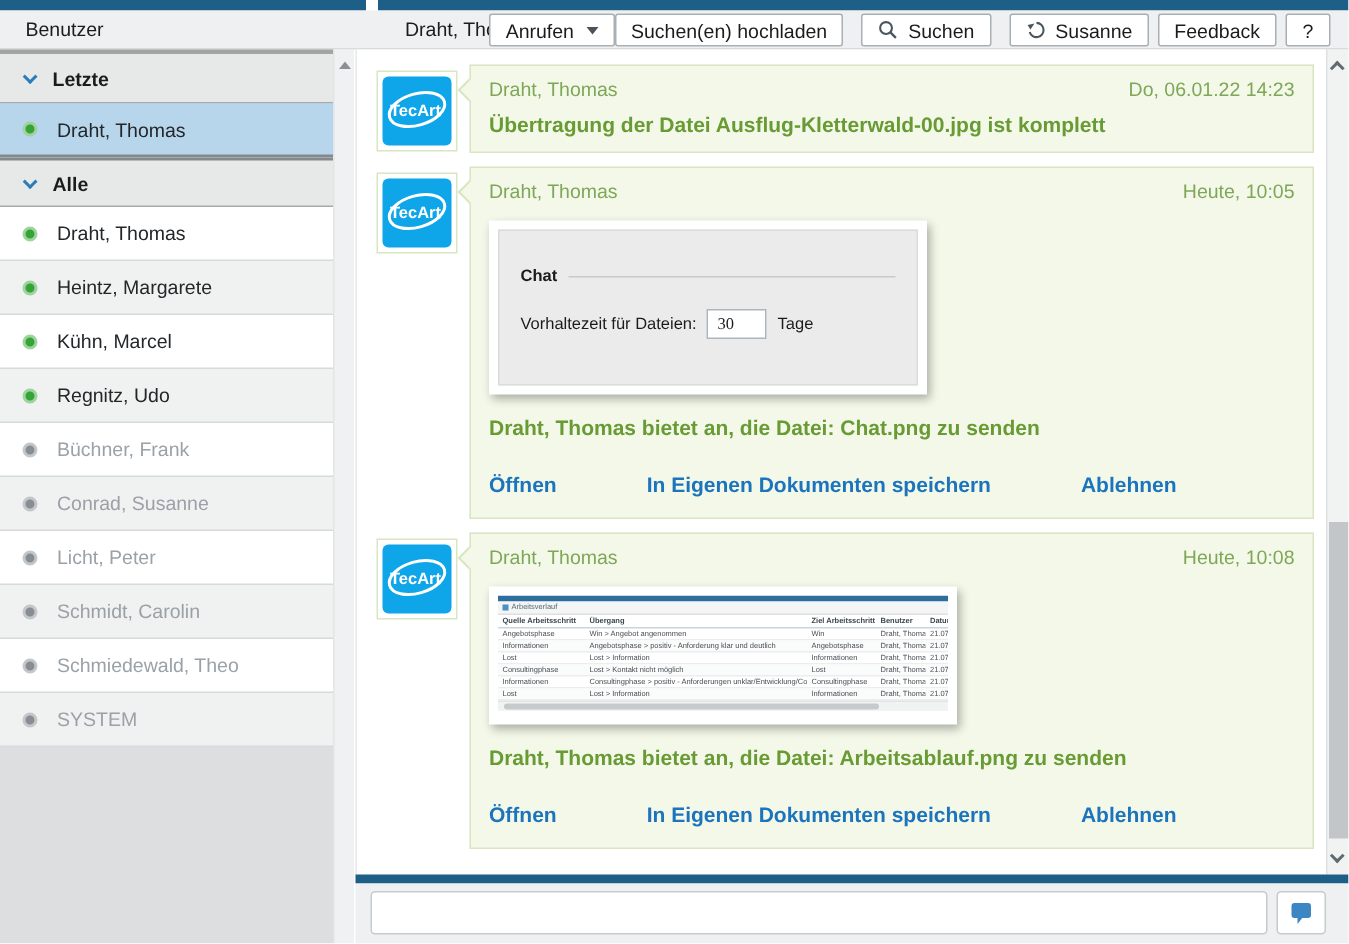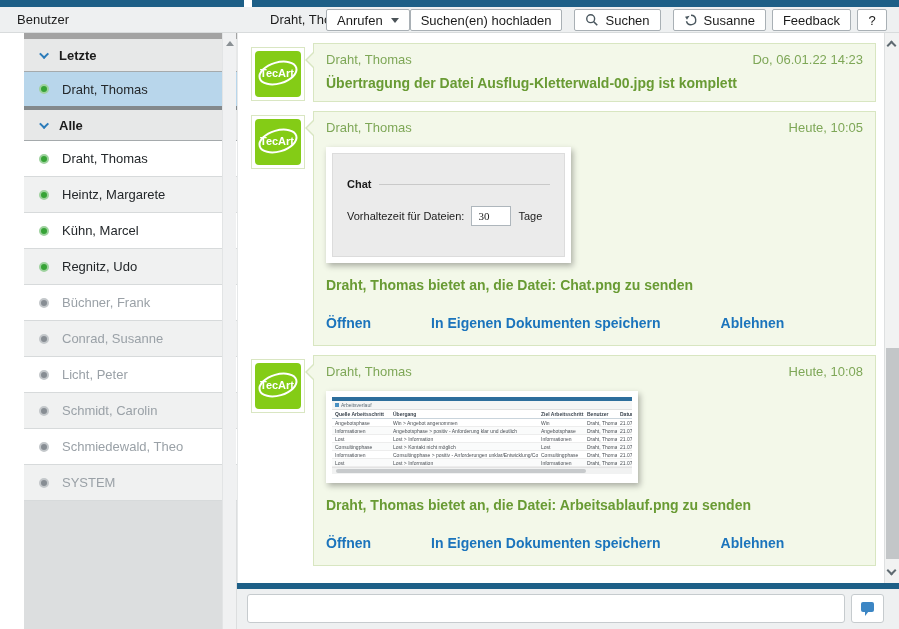--- a/index.html
+++ b/index.html
@@ -17,21 +17,21 @@
   .toolbar { position:absolute; right:12px; top:1px; height:24px; display:flex; align-items:center; }
   .tbtn { height:22px; background:#fff; border:1px solid #a9b0b5; border-radius:2px; font-size:13px; color:#1b1b1b;
           display:flex; align-items:center; padding:0 10px; cursor:pointer; white-space:nowrap; }
   .tbtn + .tbtn { margin-left:0; }
   .gap6 { width:6px; } .gap12 { width:12px; }
   .caret { width:0; height:0; border-left:4px solid transparent; border-right:4px solid transparent; border-top:5px solid #4b5358; margin-left:8px; }
   .icon-svg { width:14px; height:14px; margin-right:6px; }
   .help-btn { width:30px; justify-content:center; }
 
   
-  .sidebar { position:absolute; left:0; top:33px; width:222px; height:596px; background:#dcdedf; border-top:6px solid #a3a3a3;margin-left:24px; }
+  .sidebar { position:absolute; left:0; top:33px; width:222px; height:596px; background:#dcdedf; border-top:3px solid #a3a3a3; }
   .section-header { height:33px; background:#e7e8e8; border-bottom:1px solid #a5aaac; display:flex; align-items:center; padding-left:18px; cursor:pointer; }
   .section-header.thick-top { border-top:2px solid #83898c; }
   .section-label { font-size:13px; font-weight:bold; color:#1b1b1b; margin-left:10px; }
   .chev { width:7px; height:7px; border-left:2px solid #2c7cba; border-bottom:2px solid #2c7cba; transform:rotate(-45deg) translateY(-2px); }
   .user-row { height:36px; display:flex; align-items:center; padding-left:15px; background:#fff; border-bottom:1px solid #d7dadb; cursor:pointer; }
   .user-row .dot { width:10px; height:10px; border-radius:50%; margin-right:13px; flex:none; }
   .user-row[data-status="online"]  .dot { background:#36a336; border:2px solid #9ed29e; }
   .user-row[data-status="offline"] .dot { background:#878d93; border:2px solid #c3c7ca; }
   .user-row .user-name { font-size:13px; color:#23272a; }
   .user-row[data-status="offline"] .user-name { color:#9aa1a7; }
@@ -39,33 +39,33 @@
   .alle-list .user-row:nth-child(even) { background:#f0f1f1; }
 
   
   .side-scroll { position:absolute; left:222px; top:33px; width:14px; height:596px; background:#f0f1f2; border-left:1px solid #e2e4e5; }
   .tri-up { position:absolute; left:3px; top:8px; width:0; height:0; border-left:4px solid transparent; border-right:4px solid transparent; border-bottom:5px solid #8a9094; }
 
   
   .chat { position:absolute; left:237px; top:33px; width:647px; height:550px; background:#fff; border-left:1px solid #e6e8e9; padding:10px 8px 0 13px; overflow:hidden; }
   .message { position:relative; margin-bottom:9px; }
   .avatar { position:absolute; left:0; top:4px; width:54px; height:54px; background:#fff; border:1px solid #d9e6c2; padding:3px; }
-  .avatar-inner { width:100%; height:100%; background:#84cc16; border-radius:4px; display:flex; align-items:center; justify-content:center;text-decoration:underline; }
+  .avatar-inner { width:100%; height:100%; background:#0ea5e9; border-radius:4px; display:flex; align-items:center; justify-content:center;text-decoration:underline; }
   .bubble { margin-left:62px; background:#f3f8e9; border:1px solid #d8e6c1; padding:8px 12px 10px 12px; position:relative; }
   .bubble::before { content:""; position:absolute; left:-17px; top:8px; border:8px solid transparent; border-right-color:#d8e6c1; }
   .bubble::after  { content:""; position:absolute; left:-15px; top:8px; border:8px solid transparent; border-right-color:#f3f8e9; }
   .msg-head { display:flex; justify-content:space-between; font-size:13px; color:#7ea757; }
   .msg-bold { margin-top:8px; font-size:14px; font-weight:bold; color:#699b34; }
   .offer { margin-top:14px; font-size:14px; font-weight:bold; color:#699b34; }
   .actions { margin-top:22px; margin-bottom:4px; display:flex; gap:60px; }
   .action-link { font-size:14px; font-weight:bold; color:#1b74bc; cursor:pointer; text-decoration:none; }
 
   
   .preview-card { margin-top:12px; background:#fff; box-shadow:2px 3px 6px rgba(0,0,0,0.3); padding:6px; display:inline-block; cursor:pointer; }
-  .dlg { width:233px; height:104px; background:#ebebeb; border:1px solid #dcdcdc; padding:24px 14px 0 14px; }
+  .dlg { width:280px; height:104px; background:#ebebeb; border:1px solid #dcdcdc; padding:24px 14px 0 14px; }
   .dlg-title-row { display:flex; align-items:center; }
   .dlg-title { font-size:11px; font-weight:bold; color:#1b1b1b; white-space:nowrap; }
   .dlg-line { flex:1; height:1px; background:#c9c9c9; margin-left:8px; }
   .dlg-field { display:flex; align-items:center; margin-top:16px; font-size:11px; color:#1b1b1b; }
   .dlg-input { width:40px; height:20px; background:#fff; border:1px solid #aeb6bc; margin:0 7px; font-size:11px; padding-left:6px; display:flex; align-items:center;font-family:Liberation Serif, serif; }
 
   .miniwin { width:300px; height:80px; background:#fff; overflow:hidden; font-size:5px; }
   .mini-topbar { height:4px; background:#2d6e9c; }
   .mini-titlebar { height:9px; background:#f4f5f5; border-bottom:1px solid #e0e0e0; display:flex; align-items:center; padding-left:3px; color:#5a6a75; }
   .mini-winicon { width:4px; height:4px; background:#4a90c2; margin-right:2px; }

